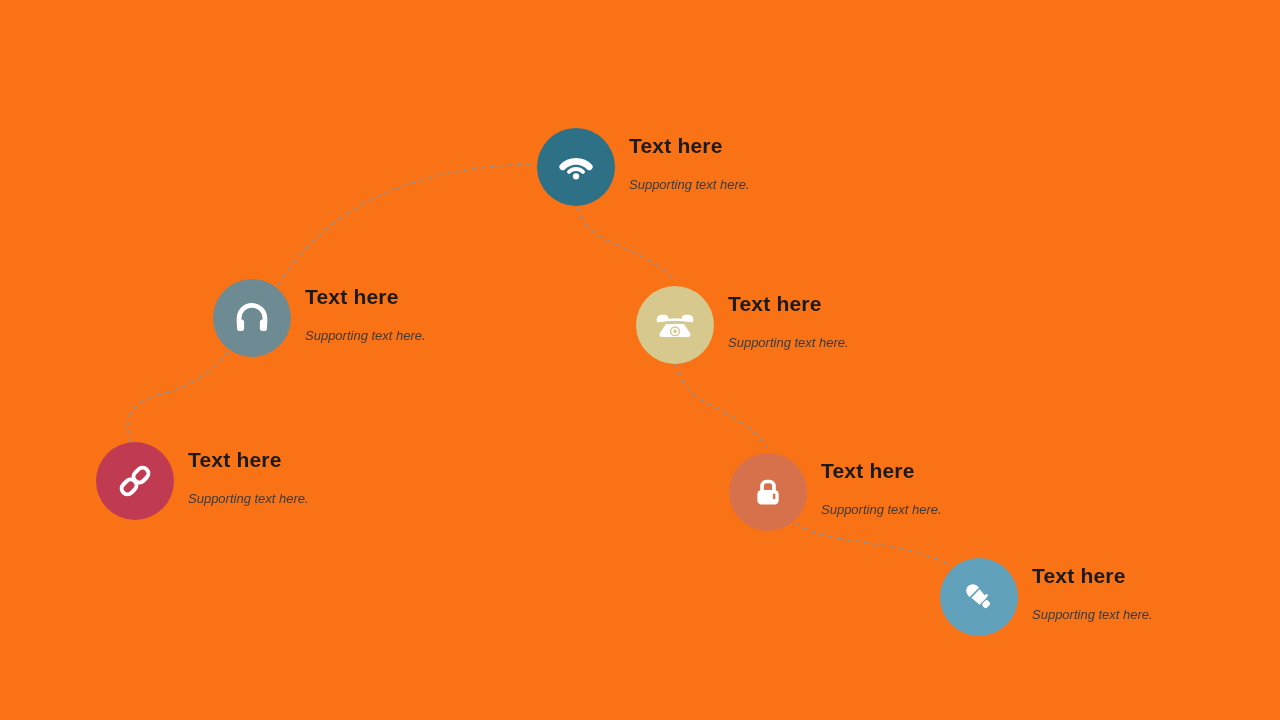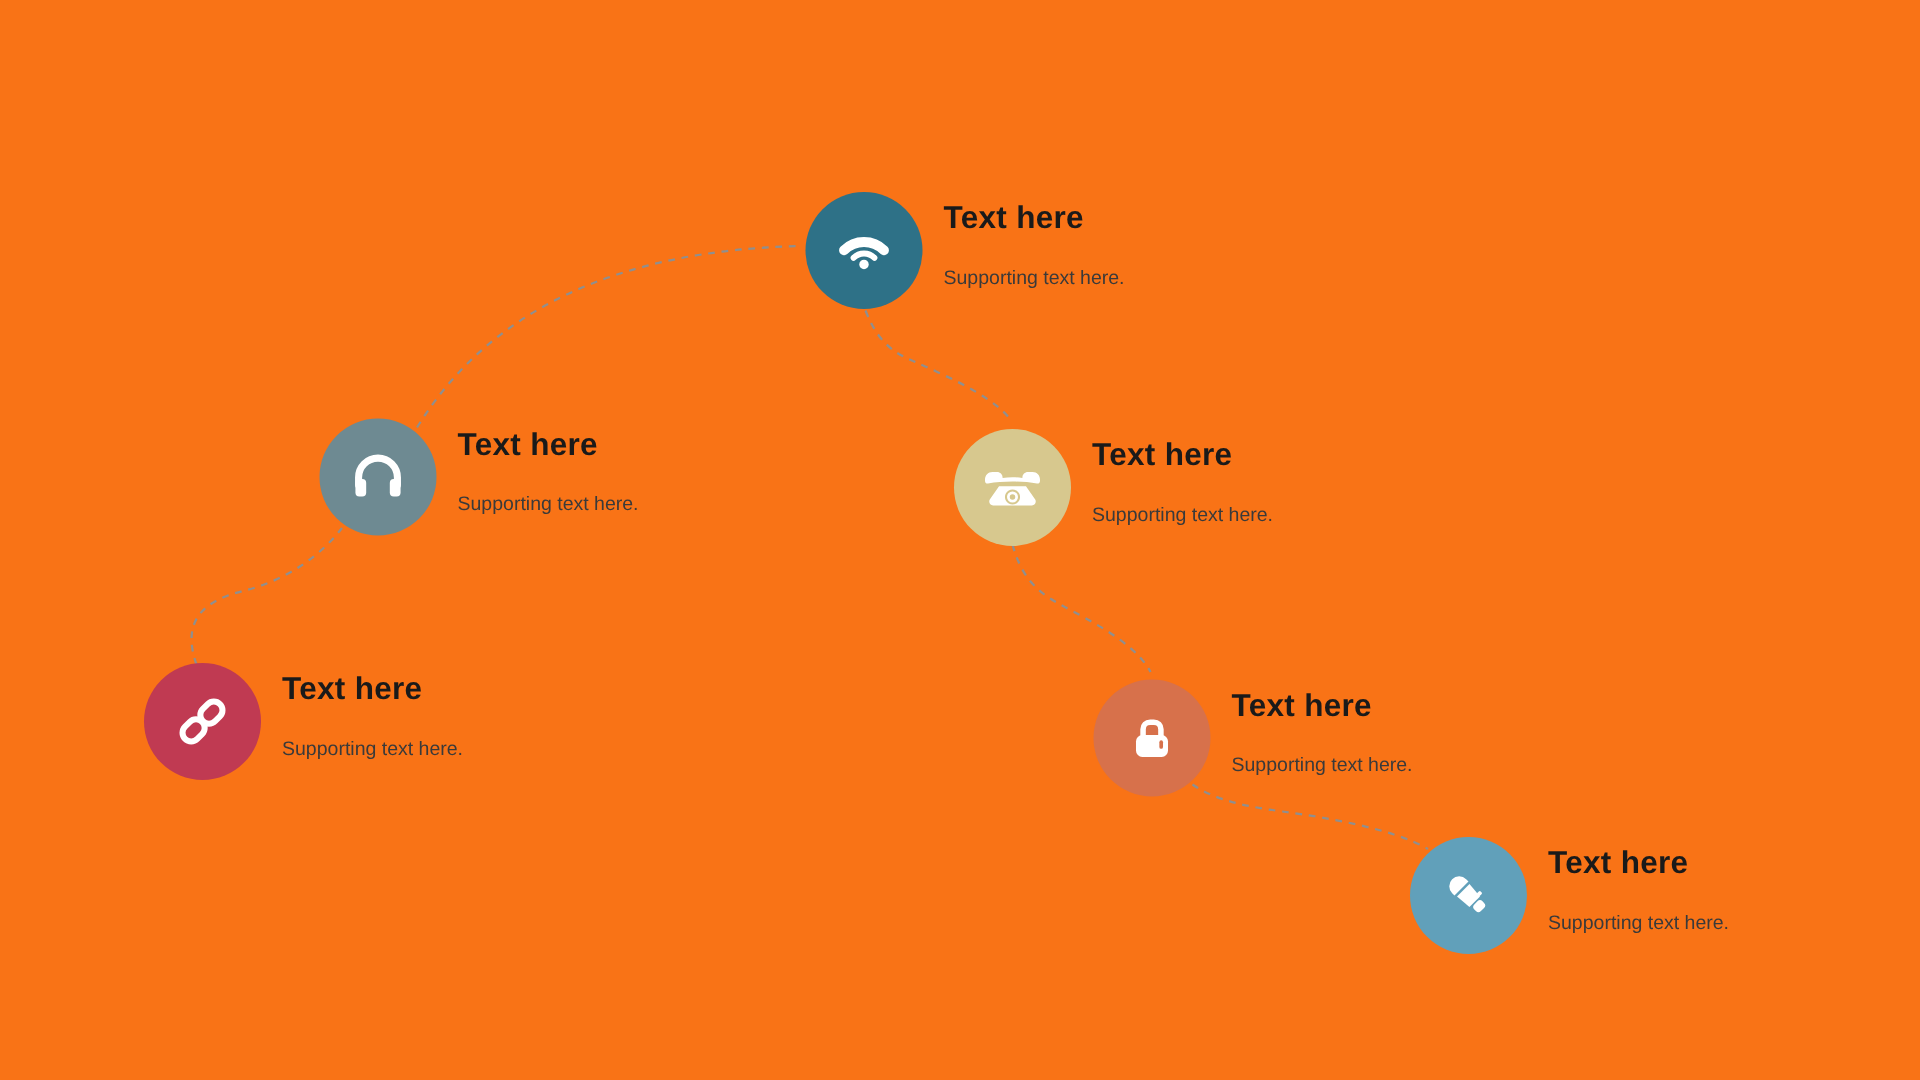--- a/index.html
+++ b/index.html
@@ -41,20 +41,21 @@
     font-weight: 700;
     line-height: 1.25;
     letter-spacing: 0.2px;
   }
   .subtitle {
     position: absolute;
     left: 92px; top: 49px;
     font-size: 13px;
     font-weight: 400;
     line-height: 1.3;
+    font-style: italic;
   }
   
   .pos-wifi       { left: 537px; top: 128px; }
   .pos-headphones { left: 213px; top: 279px; }
   .pos-link       { left:  96px; top: 442px; }
   .pos-phone      { left: 636px; top: 286px; }
   .pos-lock       { left: 729px; top: 453px; }
   .pos-mic        { left: 940px; top: 558px; }
 </style>
 </head>

